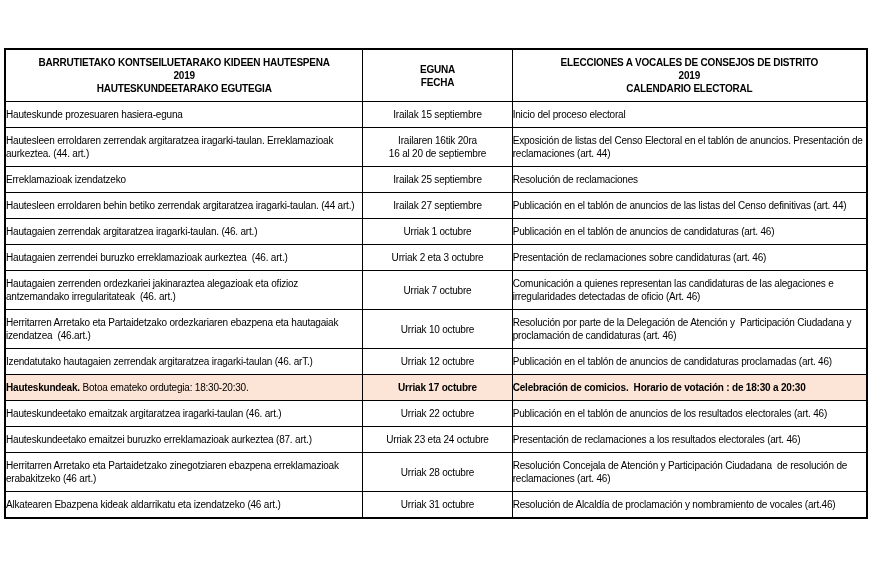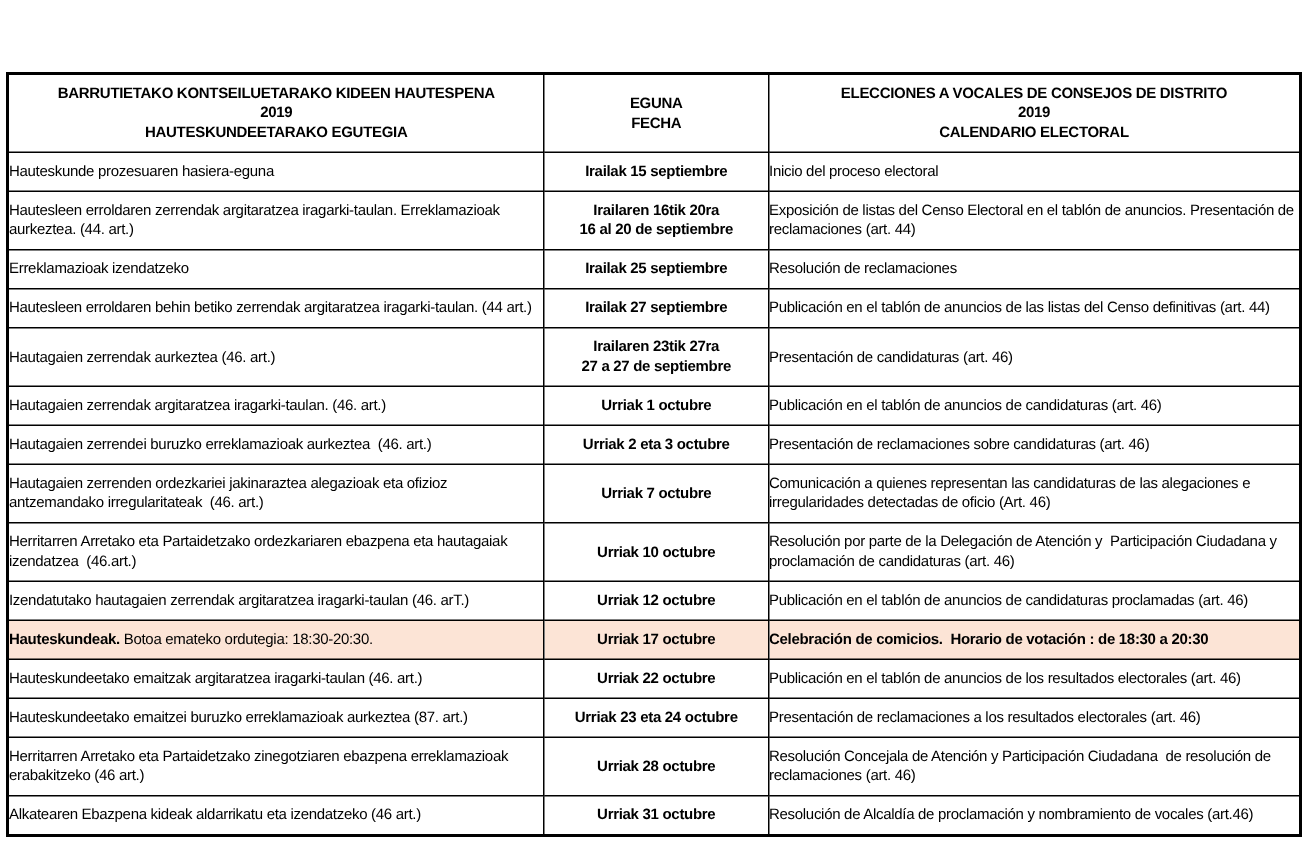--- a/index.html
+++ b/index.html
@@ -34,21 +34,21 @@
     vertical-align: middle;
     overflow: hidden;
   }
   table.cal th {
     font-weight: bold;
     text-align: center;
     background: var(--header-bg, #fff);
     padding: 6px 4px;
   }
   td.c-eu { text-align: left;  white-space: pre-wrap; padding-left: 6px; }
-  td.c-dt { text-align: center; white-space: pre-wrap; font-weight: bold; }
+  td.c-dt { text-align: center; white-space: pre-wrap; }
   td.c-es { white-space: pre-wrap; padding-right: 5px; }
   tr.hl td { background: var(--hl, #fce4d6); }
   tr.hl td.c-dt, tr.hl td.c-es { font-weight: bold; }
   b { font-weight: bold; }
 </style>
 </head>
 <body>
 
 <div class="sheet">
   <table class="cal">
@@ -91,26 +91,20 @@
           <td class="c-eu">Erreklamazioak izendatzeko</td>
           <td class="c-dt">Irailak 25 septiembre</td>
           <td class="c-es">Resolución de reclamaciones</td>
         </tr>
         <tr>
           <td class="c-eu">Hautesleen erroldaren behin betiko zerrendak argitaratzea iragarki-taulan. (44 art.)</td>
           <td class="c-dt">Irailak 27 septiembre</td>
           <td class="c-es">Publicación en el tablón de anuncios de las listas del Censo definitivas (art. 44)</td>
         </tr>
         <tr>
-          <td class="c-eu">Hautagaien zerrendak aurkeztea (46. art.)</td>
-          <td class="c-dt">Irailaren 23tik 27ra
-27 a 27 de septiembre</td>
-          <td class="c-es">Presentación de candidaturas (art. 46)</td>
-        </tr>
-        <tr>
           <td class="c-eu">Hautagaien zerrendak argitaratzea iragarki-taulan. (46. art.)</td>
           <td class="c-dt">Urriak 1 octubre</td>
           <td class="c-es">Publicación en el tablón de anuncios de candidaturas (art. 46)</td>
         </tr>
         <tr>
           <td class="c-eu">Hautagaien zerrendei buruzko erreklamazioak aurkeztea  (46. art.)</td>
           <td class="c-dt">Urriak 2 eta 3 octubre</td>
           <td class="c-es">Presentación de reclamaciones sobre candidaturas (art. 46)</td>
         </tr>
         <tr>

